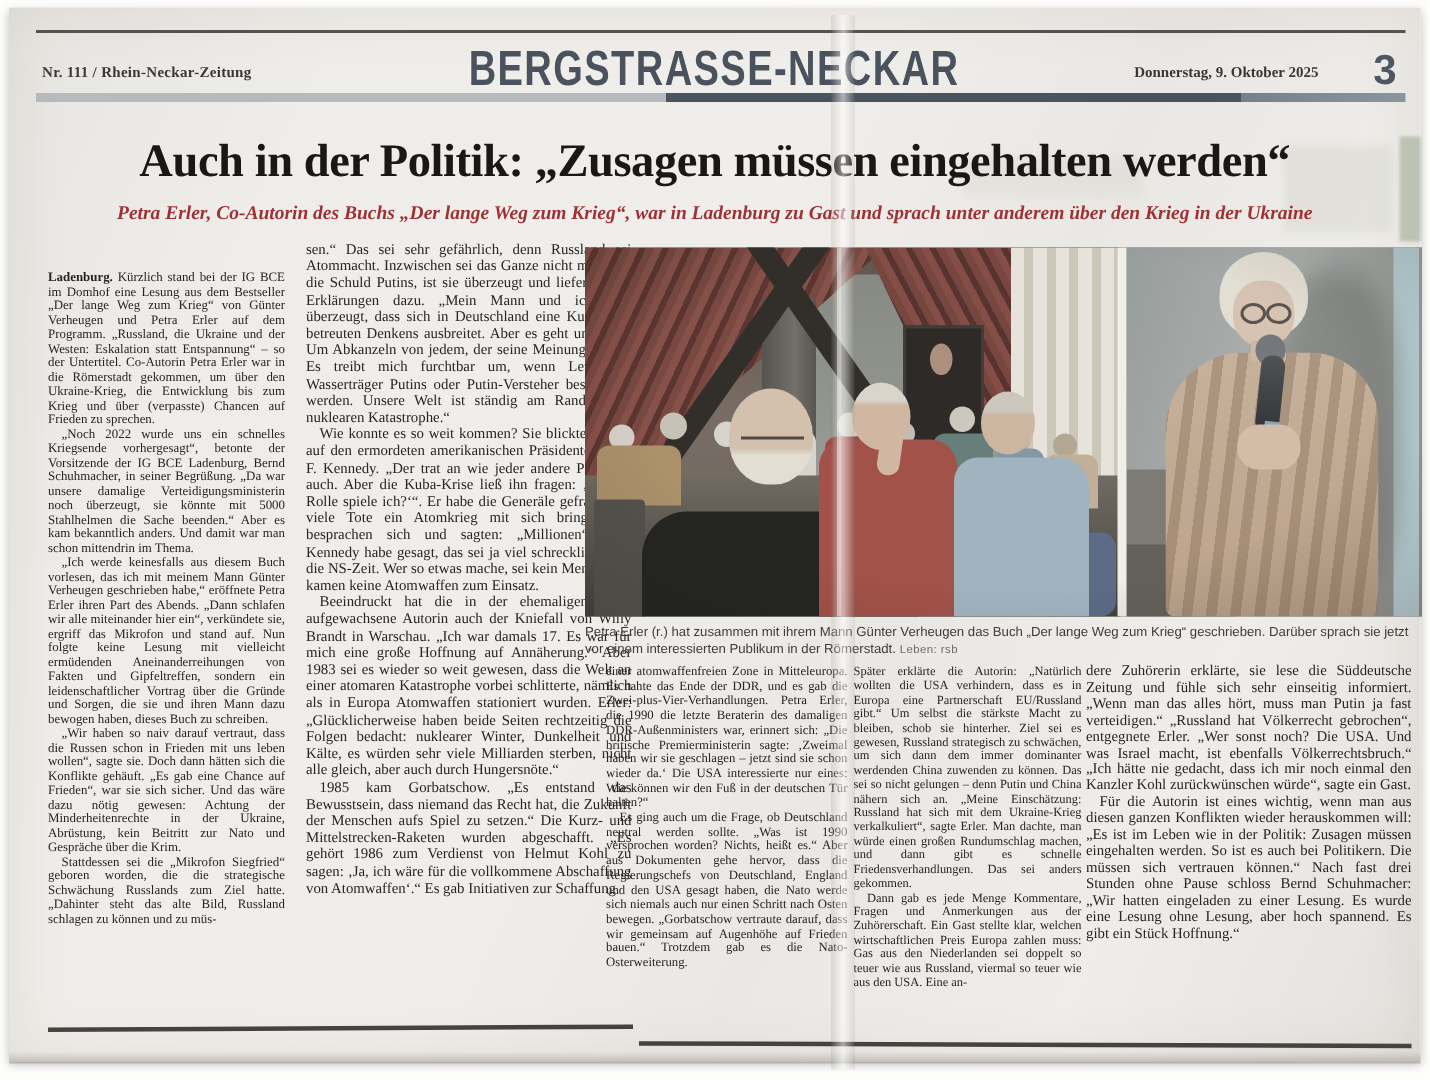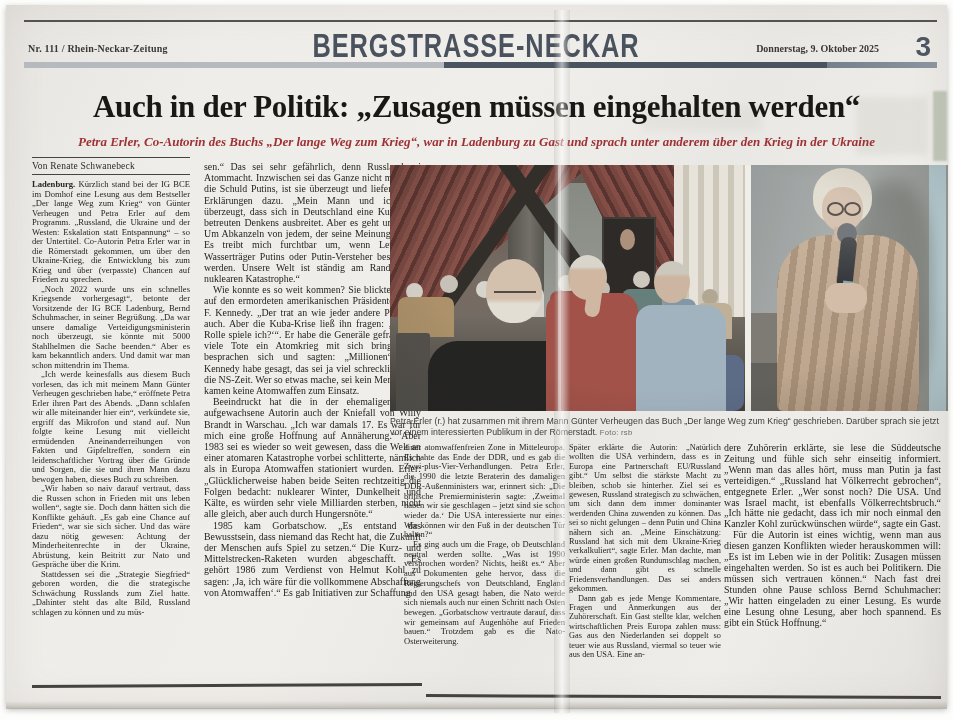--- a/index.html
+++ b/index.html
@@ -129,28 +129,27 @@
     <div id="page-number">3</div>
     <div id="masthead-bar"></div>
 
     <div class="ghost" id="ghost-1"></div>
     <div class="ghost" id="ghost-2"></div>
     <div class="ghost" id="ghost-3"></div>
 
     <div id="headline">Auch in der Politik: „Zusagen müssen eingehalten werden“</div>
     <div id="subheadline">Petra Erler, Co-Autorin des Buchs „Der lange Weg zum Krieg“, war in Ladenburg zu Gast und sprach unter anderem über den Krieg in der Ukraine</div>
 
-    <div id="byline">Von Renate Schwanebeck</div>
 
     <div class="col" id="col1">
       <p><b class="dl">Ladenburg.</b> <span>Kürzlich stand bei der IG BCE im Domhof eine Lesung aus dem Bestseller „Der lange Weg zum Krieg“ von Günter Verheugen und Petra Erler auf dem Programm. „Russland, die Ukraine und der Westen: Eskalation statt Entspannung“ – so der Untertitel. Co-Autorin Petra Erler war in die Römerstadt gekommen, um über den Ukraine-Krieg, die Entwicklung bis zum Krieg und über (verpasste) Chancen auf Frieden zu sprechen.</span></p>
       <p>„Noch 2022 wurde uns ein schnelles Kriegsende vorhergesagt“, betonte der Vorsitzende der IG BCE Ladenburg, Bernd Schuhmacher, in seiner Begrüßung. „Da war unsere damalige Verteidigungsministerin noch überzeugt, sie könnte mit 5000 Stahlhelmen die Sache beenden.“ Aber es kam bekanntlich anders. Und damit war man schon mittendrin im Thema.</p>
       <p>„Ich werde keinesfalls aus diesem Buch vorlesen, das ich mit meinem Mann Günter Verheugen geschrieben habe,“ eröffnete Petra Erler ihren Part des Abends. „Dann schlafen wir alle miteinander hier ein“, verkündete sie, ergriff das Mikrofon und stand auf. Nun folgte keine Lesung mit vielleicht ermüdenden Aneinanderreihungen von Fakten und Gipfeltreffen, sondern ein leidenschaftlicher Vortrag über die Gründe und Sorgen, die sie und ihren Mann dazu bewogen haben, dieses Buch zu schreiben.</p>
       <p>„Wir haben so naiv darauf vertraut, dass die Russen schon in Frieden mit uns leben wollen“, sagte sie. Doch dann hätten sich die Konflikte gehäuft. „Es gab eine Chance auf Frieden“, war sie sich sicher. Und das wäre dazu nötig gewesen: Achtung der Minderheitenrechte in der Ukraine, Abrüstung, kein Beitritt zur Nato und Gespräche über die Krim.</p>
-      <p>Stattdessen sei die „Strategie Siegfried“ geboren worden, die die strategische Schwächung Russlands zum Ziel hatte. „Dahinter steht das alte Bild, Russland schlagen zu können und zu müs-</p>
+      <p>Stattdessen sei die „Mikrofon Siegfried“ geboren worden, die die strategische Schwächung Russlands zum Ziel hatte. „Dahinter steht das alte Bild, Russland schlagen zu können und zu müs-</p>
     </div>
 
     <div class="col" id="col2">
       <p>sen.“ Das sei sehr gefährlich, denn Russland sei Atommacht. Inzwischen sei das Ganze nicht mehr nur die Schuld Putins, ist sie überzeugt und lieferte auch Erklärungen dazu. „Mein Mann und ich sind überzeugt, dass sich in Deutschland eine Kultur des betreuten Denkens ausbreitet. Aber es geht um mehr. Um Abkanzeln von jedem, der seine Meinung erhebt. Es treibt mich furchtbar um, wenn Leute als Wasserträger Putins oder Putin-Versteher beschimpft werden. Unsere Welt ist ständig am Rande einer nuklearen Katastrophe.“</p>
       <p>Wie konnte es so weit kommen? Sie blickte zurück auf den ermordeten amerikanischen Präsidenten John F. Kennedy. „Der trat an wie jeder andere Präsident auch. Aber die Kuba-Krise ließ ihn fragen: ‚Welche Rolle spiele ich?‘“. Er habe die Generäle gefragt, wie viele Tote ein Atomkrieg mit sich bringe. Die besprachen sich und sagten: „Millionen“. Und Kennedy habe gesagt, das sei ja viel schrecklicher als die NS-Zeit. Wer so etwas mache, sei kein Mensch. So kamen keine Atomwaffen zum Einsatz.</p>
       <p>Beeindruckt hat die in der ehemaligen DDR aufgewachsene Autorin auch der Kniefall von Willy Brandt in Warschau. „Ich war damals 17. Es war für mich eine große Hoffnung auf Annäherung.“ Aber 1983 sei es wieder so weit gewesen, dass die Welt an einer atomaren Katastrophe vorbei schlitterte, nämlich als in Europa Atomwaffen stationiert wurden. Erler: „Glücklicherweise haben beide Seiten rechtzeitig die Folgen bedacht: nuklearer Winter, Dunkelheit und Kälte, es würden sehr viele Milliarden sterben, nicht alle gleich, aber auch durch Hungersnöte.“</p>
       <p>1985 kam Gorbatschow. „Es entstand das Bewusstsein, dass niemand das Recht hat, die Zukunft der Menschen aufs Spiel zu setzen.“ Die Kurz- und Mittelstrecken-Raketen wurden abgeschafft. „Es gehört 1986 zum Verdienst von Helmut Kohl zu sagen: ‚Ja, ich wäre für die vollkommene Abschaffung von Atomwaffen‘.“ Es gab Initiativen zur Schaffung</p>
     </div>
 
     <div id="photo">
@@ -208,21 +207,21 @@
         <div class="mic-body"></div>
         <div class="mic-blue"></div>
         <div class="woman-hands"></div>
       </div>
       <div class="photo-divider"></div>
       <div class="photo-vignette"></div>
     </div>
 
     <div id="caption">
       <span>Petra Erler (r.) hat zusammen mit ihrem Mann Günter Verheugen das Buch „Der lange Weg zum Krieg“ geschrieben. Darüber sprach sie jetzt vor einem interessierten Publikum in der Römerstadt.</span>
-      <span class="credit">Foto: rsb</span>
+      <span class="credit">Leben: rsb</span>
     </div>
 
     <div class="col" id="col3">
       <p>einer atomwaffenfreien Zone in Mitteleuropa. Es nahte das Ende der DDR, und es gab die Zwei-plus-Vier-Verhandlungen. Petra Erler, die 1990 die letzte Beraterin des damaligen DDR-Außenministers war, erinnert sich: „Die britische Premierministerin sagte: ‚Zweimal haben wir sie geschlagen – jetzt sind sie schon wieder da.‘ Die USA interessierte nur eines: Wie können wir den Fuß in der deutschen Tür halten?“</p>
       <p>Es ging auch um die Frage, ob Deutschland neutral werden sollte. „Was ist 1990 versprochen worden? Nichts, heißt es.“ Aber aus Dokumenten gehe hervor, dass die Regierungschefs von Deutschland, England und den USA gesagt haben, die Nato werde sich niemals auch nur einen Schritt nach Osten bewegen. „Gorbatschow vertraute darauf, dass wir gemeinsam auf Augenhöhe auf Frieden bauen.“ Trotzdem gab es die Nato-Osterweiterung.</p>
     </div>
 
     <div class="col" id="col4">
       <p>Später erklärte die Autorin: „Natürlich wollten die USA verhindern, dass es in Europa eine Partnerschaft EU/Russland gibt.“ Um selbst die stärkste Macht zu bleiben, schob sie hinterher. Ziel sei es gewesen, Russland strategisch zu schwächen, um sich dann dem immer dominanter werdenden China zuwenden zu können. Das sei so nicht gelungen – denn Putin und China nähern sich an. „Meine Einschätzung: Russland hat sich mit dem Ukraine-Krieg verkalkuliert“, sagte Erler. Man dachte, man würde einen großen Rundumschlag machen, und dann gibt es schnelle Friedensverhandlungen. Das sei anders gekommen.</p>
       <p>Dann gab es jede Menge Kommentare, Fragen und Anmerkungen aus der Zuhörerschaft. Ein Gast stellte klar, welchen wirtschaftlichen Preis Europa zahlen muss: Gas aus den Niederlanden sei doppelt so teuer wie aus Russland, viermal so teuer wie aus den USA. Eine an-</p>

